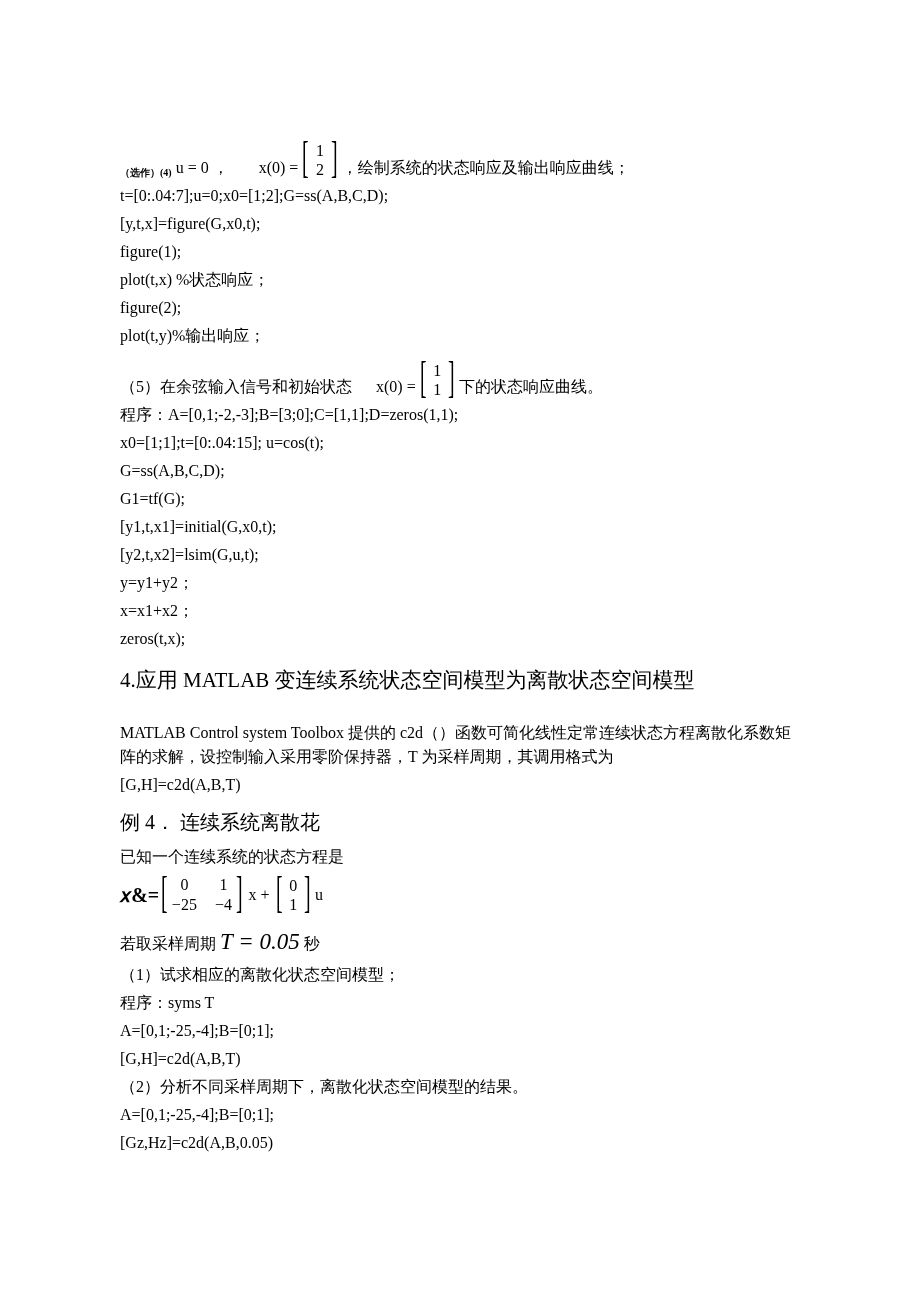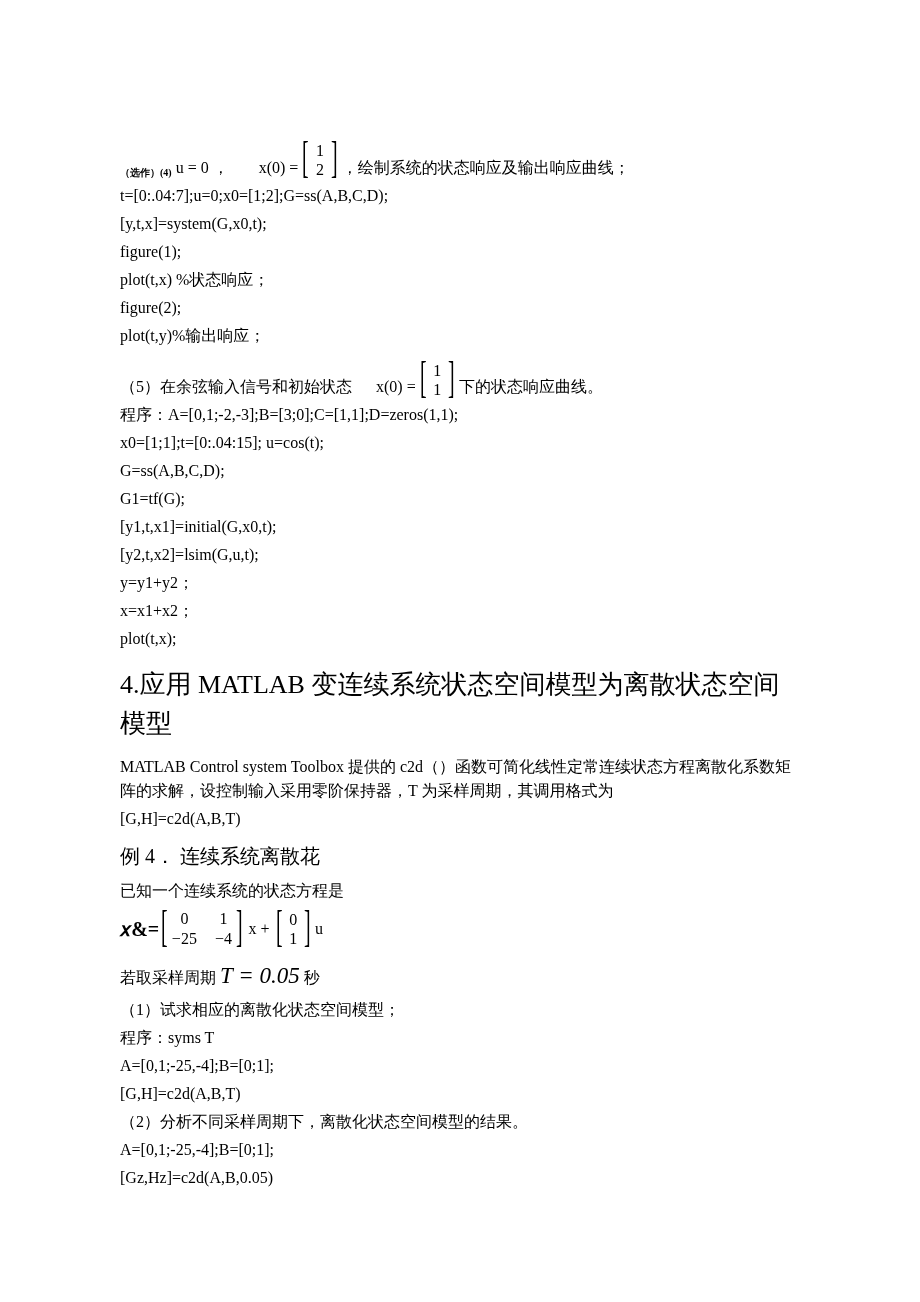--- a/index.html
+++ b/index.html
@@ -14,22 +14,22 @@
     width: 920px;
   }
   .page {
     padding: 140px 120px 100px 120px;
   }
   .line {
     margin: 0 0 4px 0;
   }
   .small { font-size: 10px; font-weight: bold; }
   .heading {
-    font-size: 26px;
-    margin: 14px 0 12px 0;
+    font-size: 21px;
+    margin: 14px 0 24px 0;
     font-family: "SimSun", "宋体", serif;
   }
   .para {
     margin: 4px 0;
   }
   .sub {
     font-size: 20px;
     margin: 10px 0 8px 0;
   }
   .math {
@@ -106,21 +106,21 @@
       <span class="brk-l">[</span>
       <span class="br-col">
         <span>1</span>
         <span>2</span>
       </span>
       <span class="brk-r">]</span>
     </span>
     <span>，绘制系统的状态响应及输出响应曲线；</span>
   </div>
   <div class="line">t=[0:.04:7];u=0;x0=[1;2];G=ss(A,B,C,D);</div>
-  <div class="line">[y,t,x]=system(G,x0,t);</div>
+  <div class="line">[y,t,x]=figure(G,x0,t);</div>
   <div class="line">figure(1);</div>
   <div class="line">plot(t,x)  %状态响应；</div>
   <div class="line">figure(2);</div>
   <div class="line">plot(t,y)%输出响应；</div>
 
   <div style="height:8px;"></div>
 
   <div class="inline-row">
     <span>（5）在余弦输入信号和初始状态</span>
     <span class="chunk" style="margin-left:24px;">
@@ -135,21 +135,21 @@
     <span>下的状态响应曲线。</span>
   </div>
   <div class="line">程序：A=[0,1;-2,-3];B=[3;0];C=[1,1];D=zeros(1,1);</div>
   <div class="line">x0=[1;1];t=[0:.04:15]; u=cos(t);</div>
   <div class="line">G=ss(A,B,C,D);</div>
   <div class="line">G1=tf(G);</div>
   <div class="line">[y1,t,x1]=initial(G,x0,t);</div>
   <div class="line">[y2,t,x2]=lsim(G,u,t);</div>
   <div class="line">y=y1+y2；</div>
   <div class="line">x=x1+x2；</div>
-  <div class="line">plot(t,x);</div>
+  <div class="line">zeros(t,x);</div>
 
   <div class="heading">4.应用 MATLAB 变连续系统状态空间模型为离散状态空间模型</div>
   <div class="para">MATLAB Control system Toolbox 提供的 c2d（）函数可简化线性定常连续状态方程离散化系数矩阵的求解，设控制输入采用零阶保持器，T 为采样周期，其调用格式为</div>
   <div class="para">[G,H]=c2d(A,B,T)</div>
 
   <div class="sub">
     <span>例 4．</span>
     <span style="font-size:20px;">连续系统离散花</span>
   </div>
   <div class="para">已知一个连续系统的状态方程是</div>

